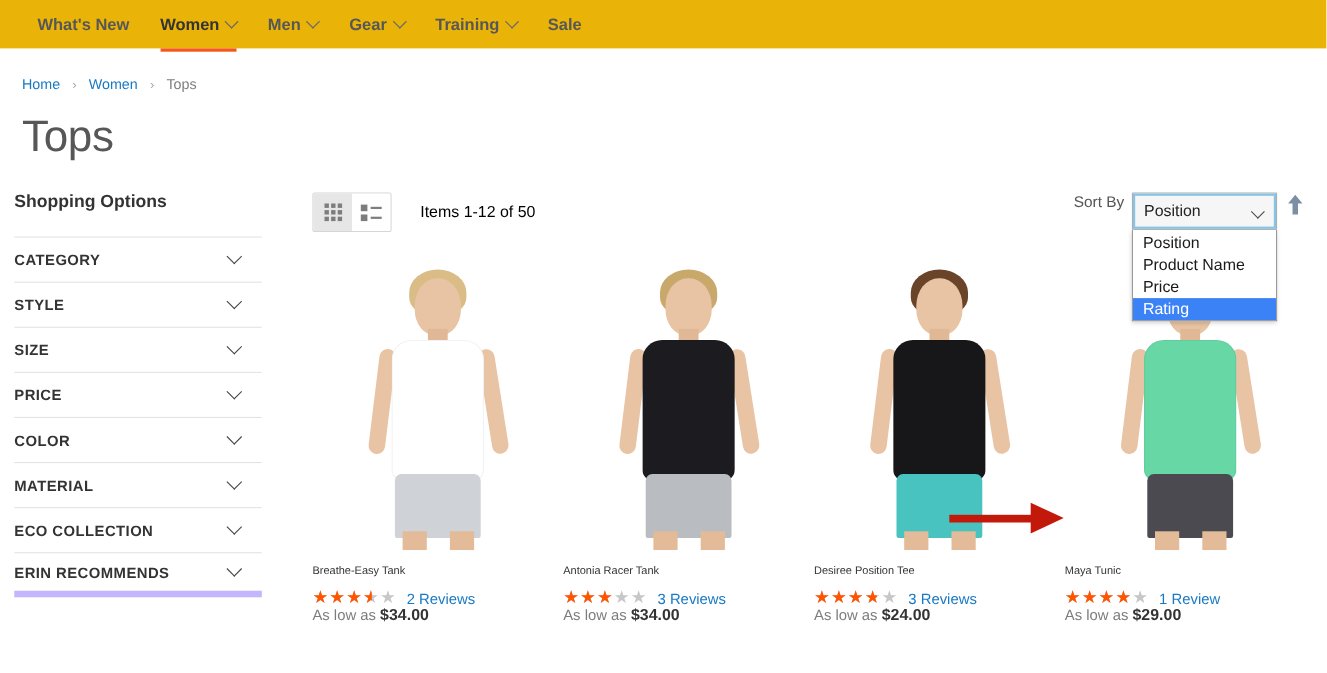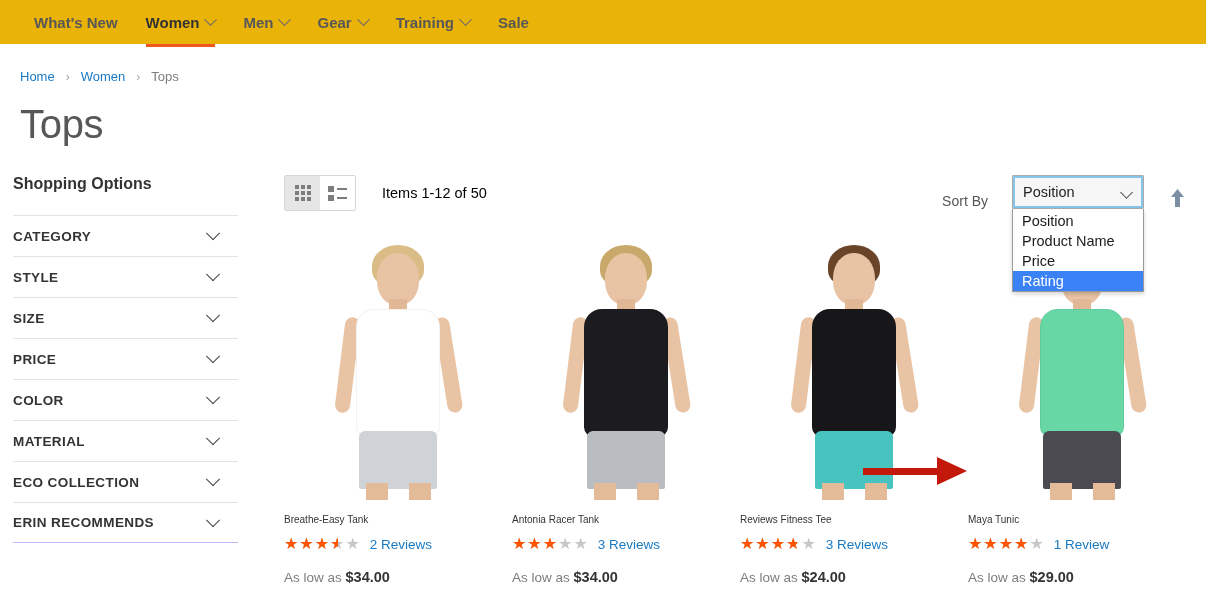--- a/index.html
+++ b/index.html
@@ -91,21 +91,21 @@
   .filter-label {
     font-size: 13.5px; font-weight: bold; color: #333;
     letter-spacing: .4px; text-transform: uppercase;
   }
   .filter-chev {
     width: 10px; height: 10px;
     border-right: 1.8px solid #42454a;
     border-bottom: 1.8px solid #42454a;
     transform: rotate(45deg) translate(-2px,-2px);
   }
-  .filter-last { border-bottom: 1px solid #c4b5fd; text-align: right; }
+  .filter-last { border-bottom: 6px solid #c4b5fd; text-align: right; }
 
   
   .content { flex: 1; padding-left: 46px; position: relative; }
 
   .toolbar {
     display: flex;
     align-items: center;
     height: 36px;
     position: relative;
   }
@@ -121,21 +121,21 @@
   .list-glyph { display: flex; flex-direction: column; gap: 3px; }
   .list-glyph .row { display: flex; gap: 3px; align-items: center; }
   .list-glyph .blk { width: 6px; height: 6px; background: #7d7d7d; }
   .list-glyph .ln { width: 10px; height: 2px; background: #7d7d7d; }
   .list-glyph .ln2 { width: 10px; height: 2px; background: #7d7d7d; }
 
   .item-count { font-size: 14.5px; color: #000000; margin-left: 26px; }
 
   .sort-area {
     position: absolute; right: 20px; top: 0;
-    display: flex; align-items: flex-end; gap: 24px;
+    display: flex; align-items: flex-start; gap: 7px;
   }
   .sort-label { font-size: 14px; color: #555; }
   .select-wrap { position: relative; }
   .select-box {
     width: 132px; height: 34px;
     background: #f6f6f6;
     border: 1px solid #adadad;
     outline: 2px solid #86c5e8;
     outline-offset: -3px;
     border-radius: 1px;
@@ -233,21 +233,21 @@
   }
   .stars .bg { color: #c7c7c7; }
   .stars .fg {
     position: absolute; left: 0; top: 0;
     color: #ff5501;
     overflow: hidden;
     white-space: nowrap;
   }
   .reviews-link { font-size: 13.5px; color: #1979c3; cursor: pointer; }
   .reviews-link .cnt { color: #1979c3; }
-  .price-row { margin-top: 17px; font-size: 13.5px; color: #7d7d7d; }
+  .price-row { font-size: 13.5px; color: #7d7d7d; }
   .price-row b { color: #333; font-size: 14.5px; }
 
   
   .fig { position: absolute; left: 0; top: 0; width: 228px; height: 265px; }
   .fig .head {
     position: absolute; left: 50%; transform: translateX(-50%);
     top: 18px; width: 42px; height: 52px;
     background: #e8c3a4; border-radius: 48% 48% 45% 45%;
   }
   .fig .hair {
@@ -471,21 +471,21 @@
               <div class="head"></div>
               <div class="neck"></div>
               <div class="armL"></div>
               <div class="armR"></div>
               <div class="torso" style="background:#17171a;border:1px solid rgba(0,0,0,.05)"></div>
               <div class="legs" style="background:#48c3c0"></div>
               <div class="shinL"></div>
               <div class="shinR"></div>
             </div>
           </div>
-          <div class="prod-name">Reviews Fitness Tee</div>
+          <div class="prod-name">Desiree Position Tee</div>
           <div class="rating-row">
             <span class="stars"><span class="bg">★★★★★</span><span class="fg" style="width:74%">★★★★★</span></span>
             <span class="reviews-link"><span class="cnt">3</span> <span>Reviews</span></span>
           </div>
           <div class="price-row"><span>As low as</span> <b>$24.00</b></div>
         </div>
         <div class="product">
           <div class="prod-photo">
             <div class="fig">
               <div class="hair" style="background:#7a5235"></div>

